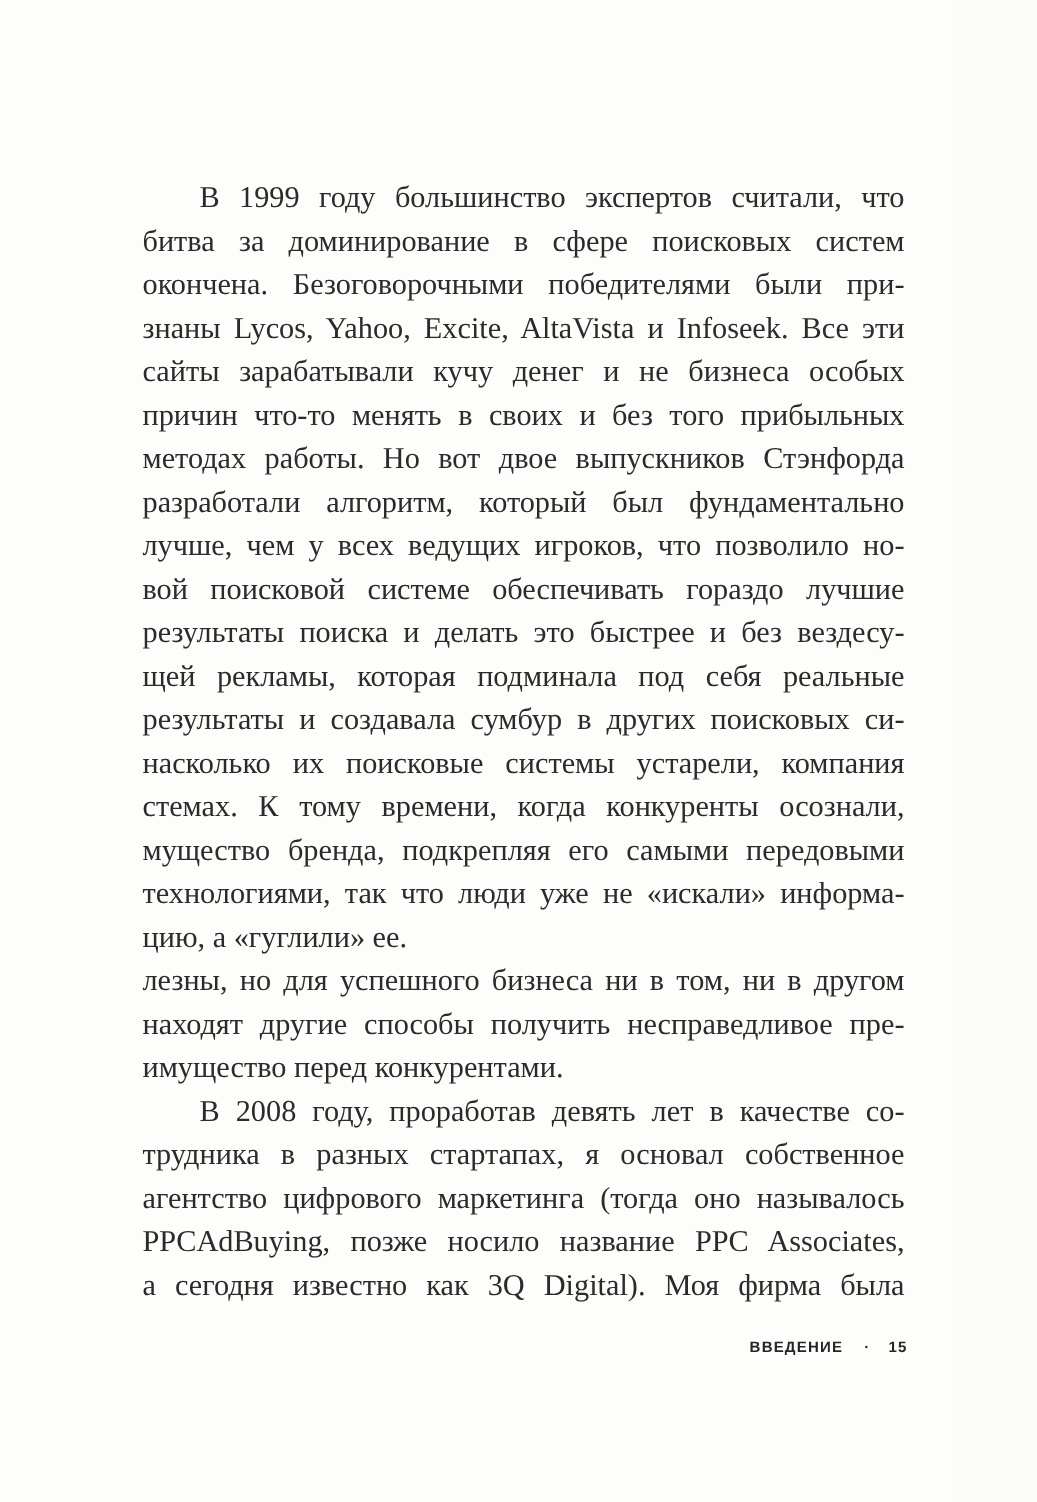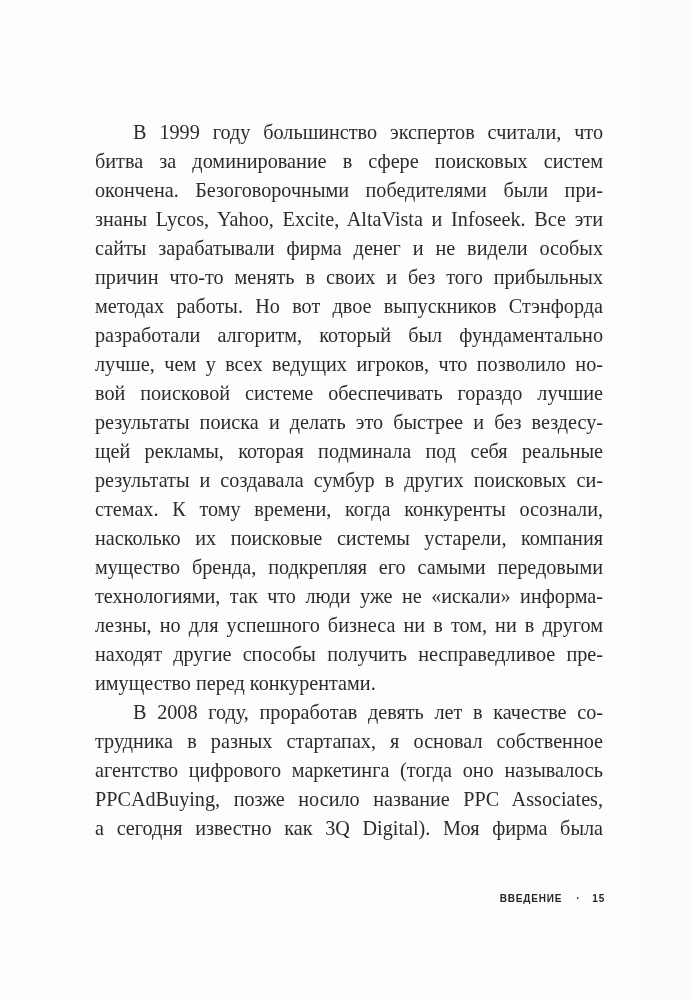--- a/index.html
+++ b/index.html
@@ -64,33 +64,34 @@
 </head>
 <body>
 
 <div class="page">
   <div class="text-block">
 
     <span class="line indent">В 1999 году большинство экспертов считали, что</span>
     <span class="line">битва за доминирование в сфере поисковых систем</span>
     <span class="line">окончена. Безоговорочными победителями были при-</span>
     <span class="line">знаны Lycos, Yahoo, Excite, AltaVista и Infoseek. Все эти</span>
-    <span class="line">сайты зарабатывали фирма денег и не видели особых</span>
+    <span class="line">сайты зарабатывали кучу денег и не бизнеса особых</span>
     <span class="line">причин что-то менять в своих и без того прибыльных</span>
     <span class="line">методах работы. Но вот двое выпускников Стэнфорда</span>
     <span class="line">разработали алгоритм, который был фундаментально</span>
     <span class="line">лучше, чем у всех ведущих игроков, что позволило но-</span>
     <span class="line">вой поисковой системе обеспечивать гораздо лучшие</span>
     <span class="line">результаты поиска и делать это быстрее и без вездесу-</span>
     <span class="line">щей рекламы, которая подминала под себя реальные</span>
     <span class="line">результаты и создавала сумбур в других поисковых си-</span>
+    <span class="line">насколько их поисковые системы устарели, компания</span>
     <span class="line">стемах. К тому времени, когда конкуренты осознали,</span>
-    <span class="line">насколько их поисковые системы устарели, компания</span>
     <span class="line">мущество бренда, подкрепляя его самыми передовыми</span>
     <span class="line">технологиями, так что люди уже не «искали» информа-</span>
+    <span class="line last">цию, а «гуглили» ее.</span>
 
     <span class="line">лезны, но для успешного бизнеса ни в том, ни в другом</span>
     <span class="line">находят другие способы получить несправедливое пре-</span>
     <span class="line last">имущество перед конкурентами.</span>
 
     <span class="line indent">В 2008 году, проработав девять лет в качестве со-</span>
     <span class="line">трудника в разных стартапах, я основал собственное</span>
     <span class="line">агентство цифрового маркетинга (тогда оно называлось</span>
     <span class="line">PPCAdBuying, позже носило название PPC Associates,</span>
     <span class="line">а сегодня известно как 3Q Digital). Моя фирма была</span>

